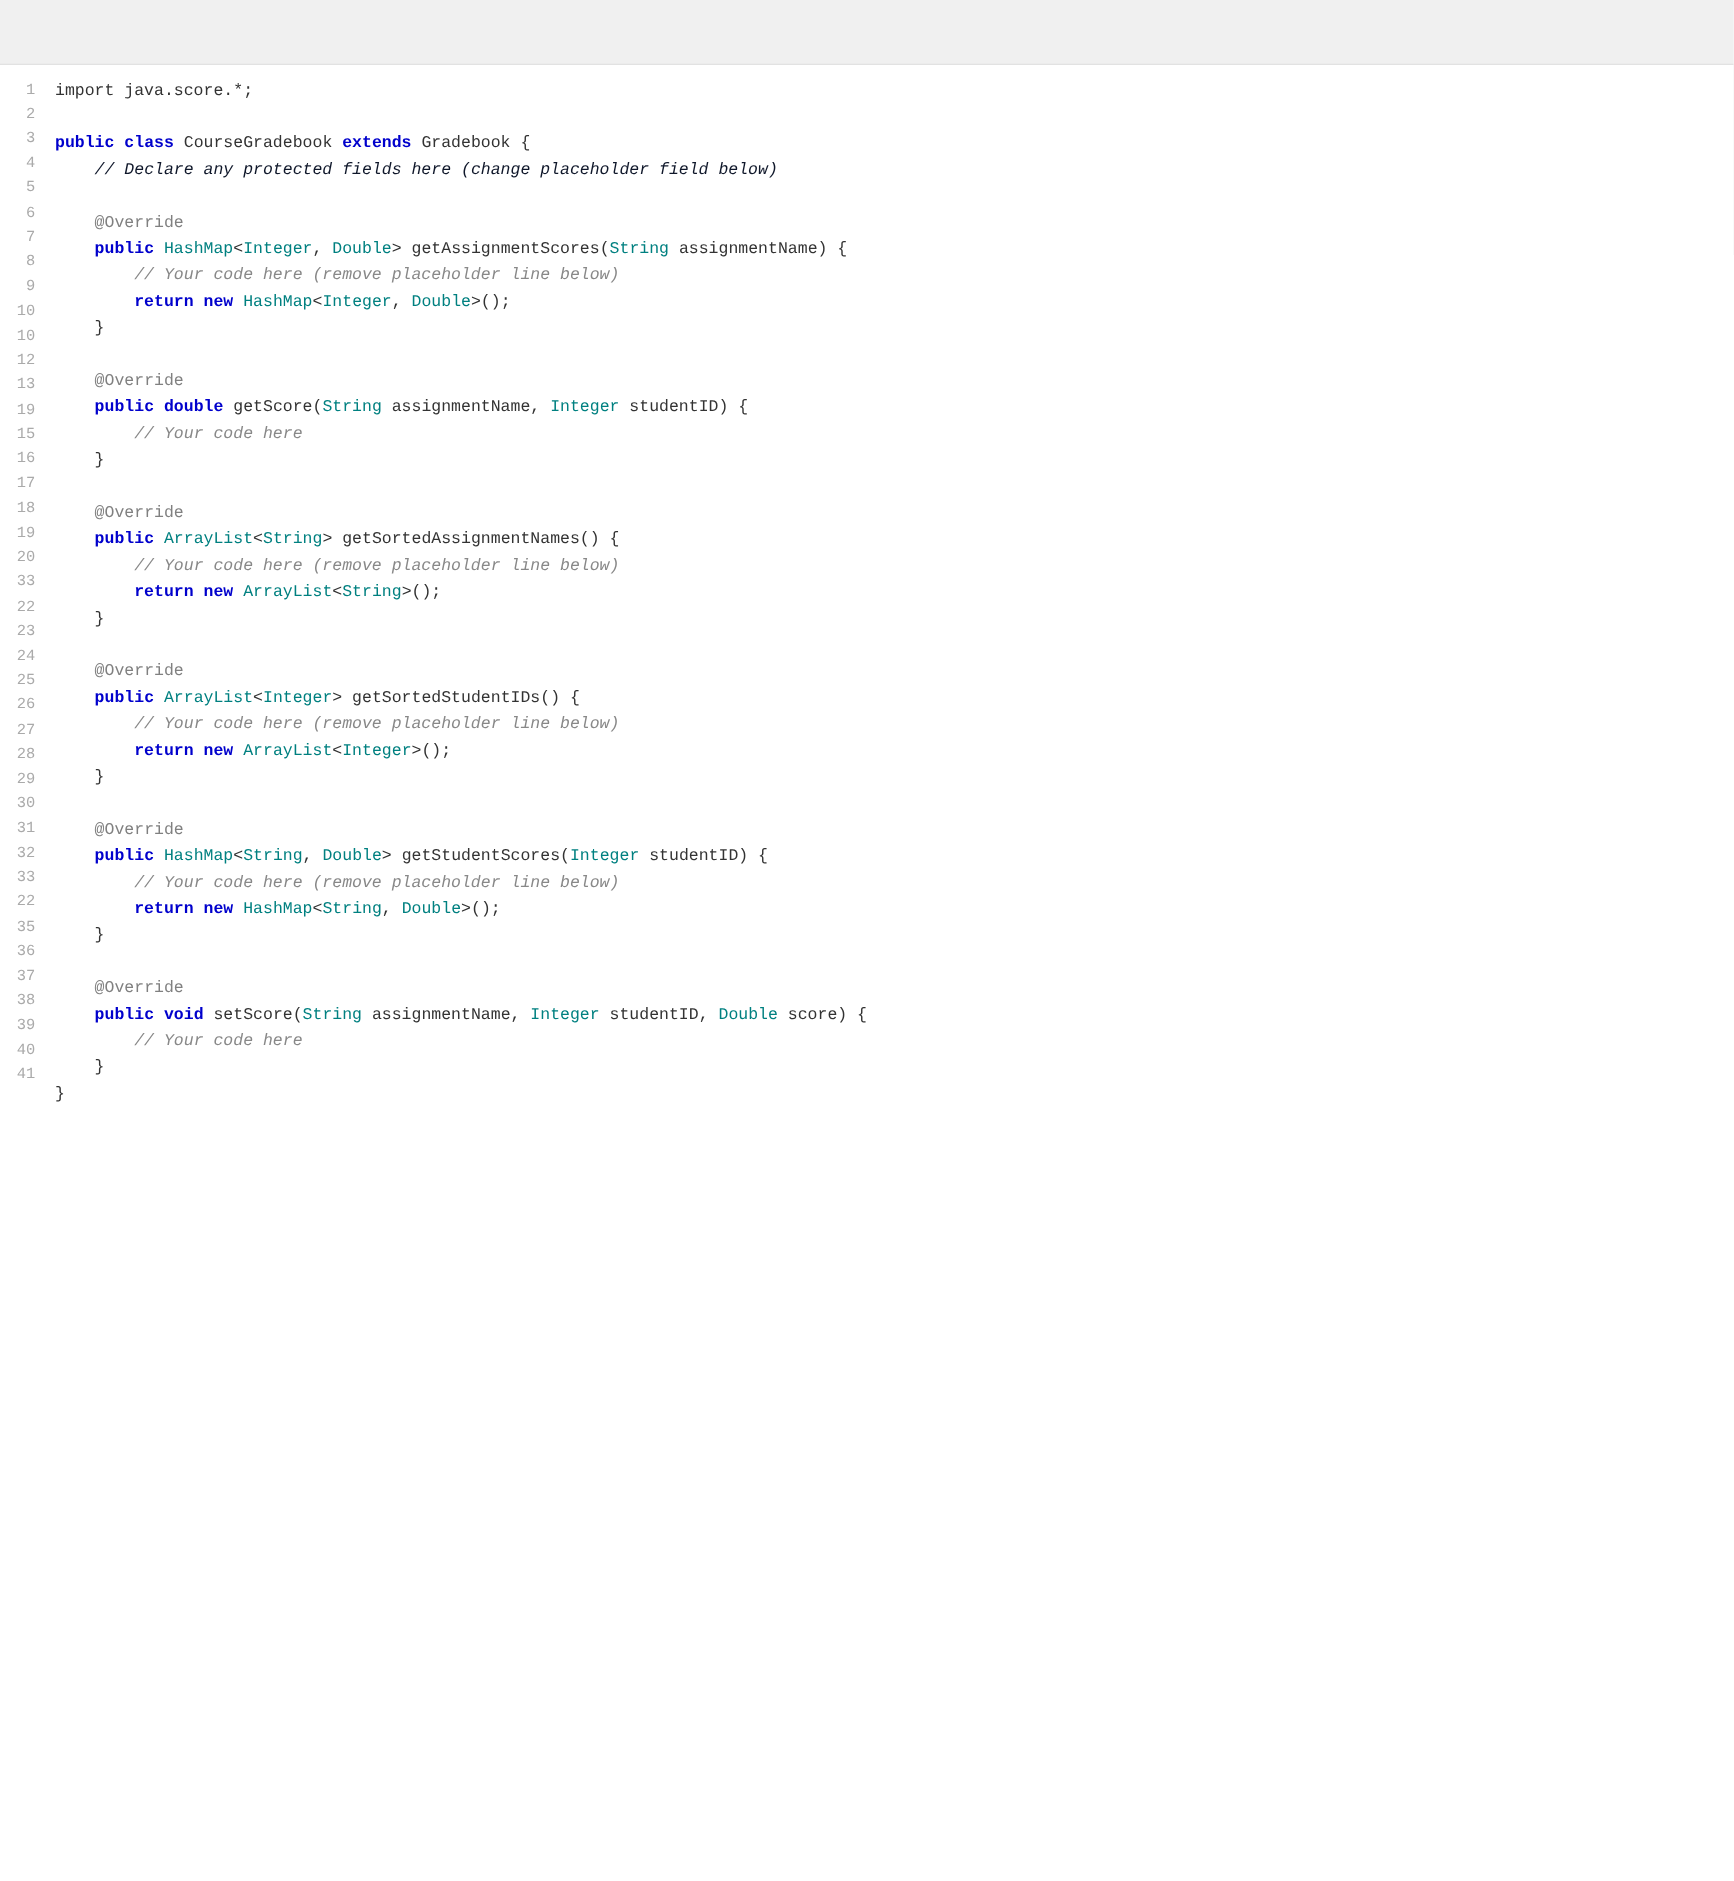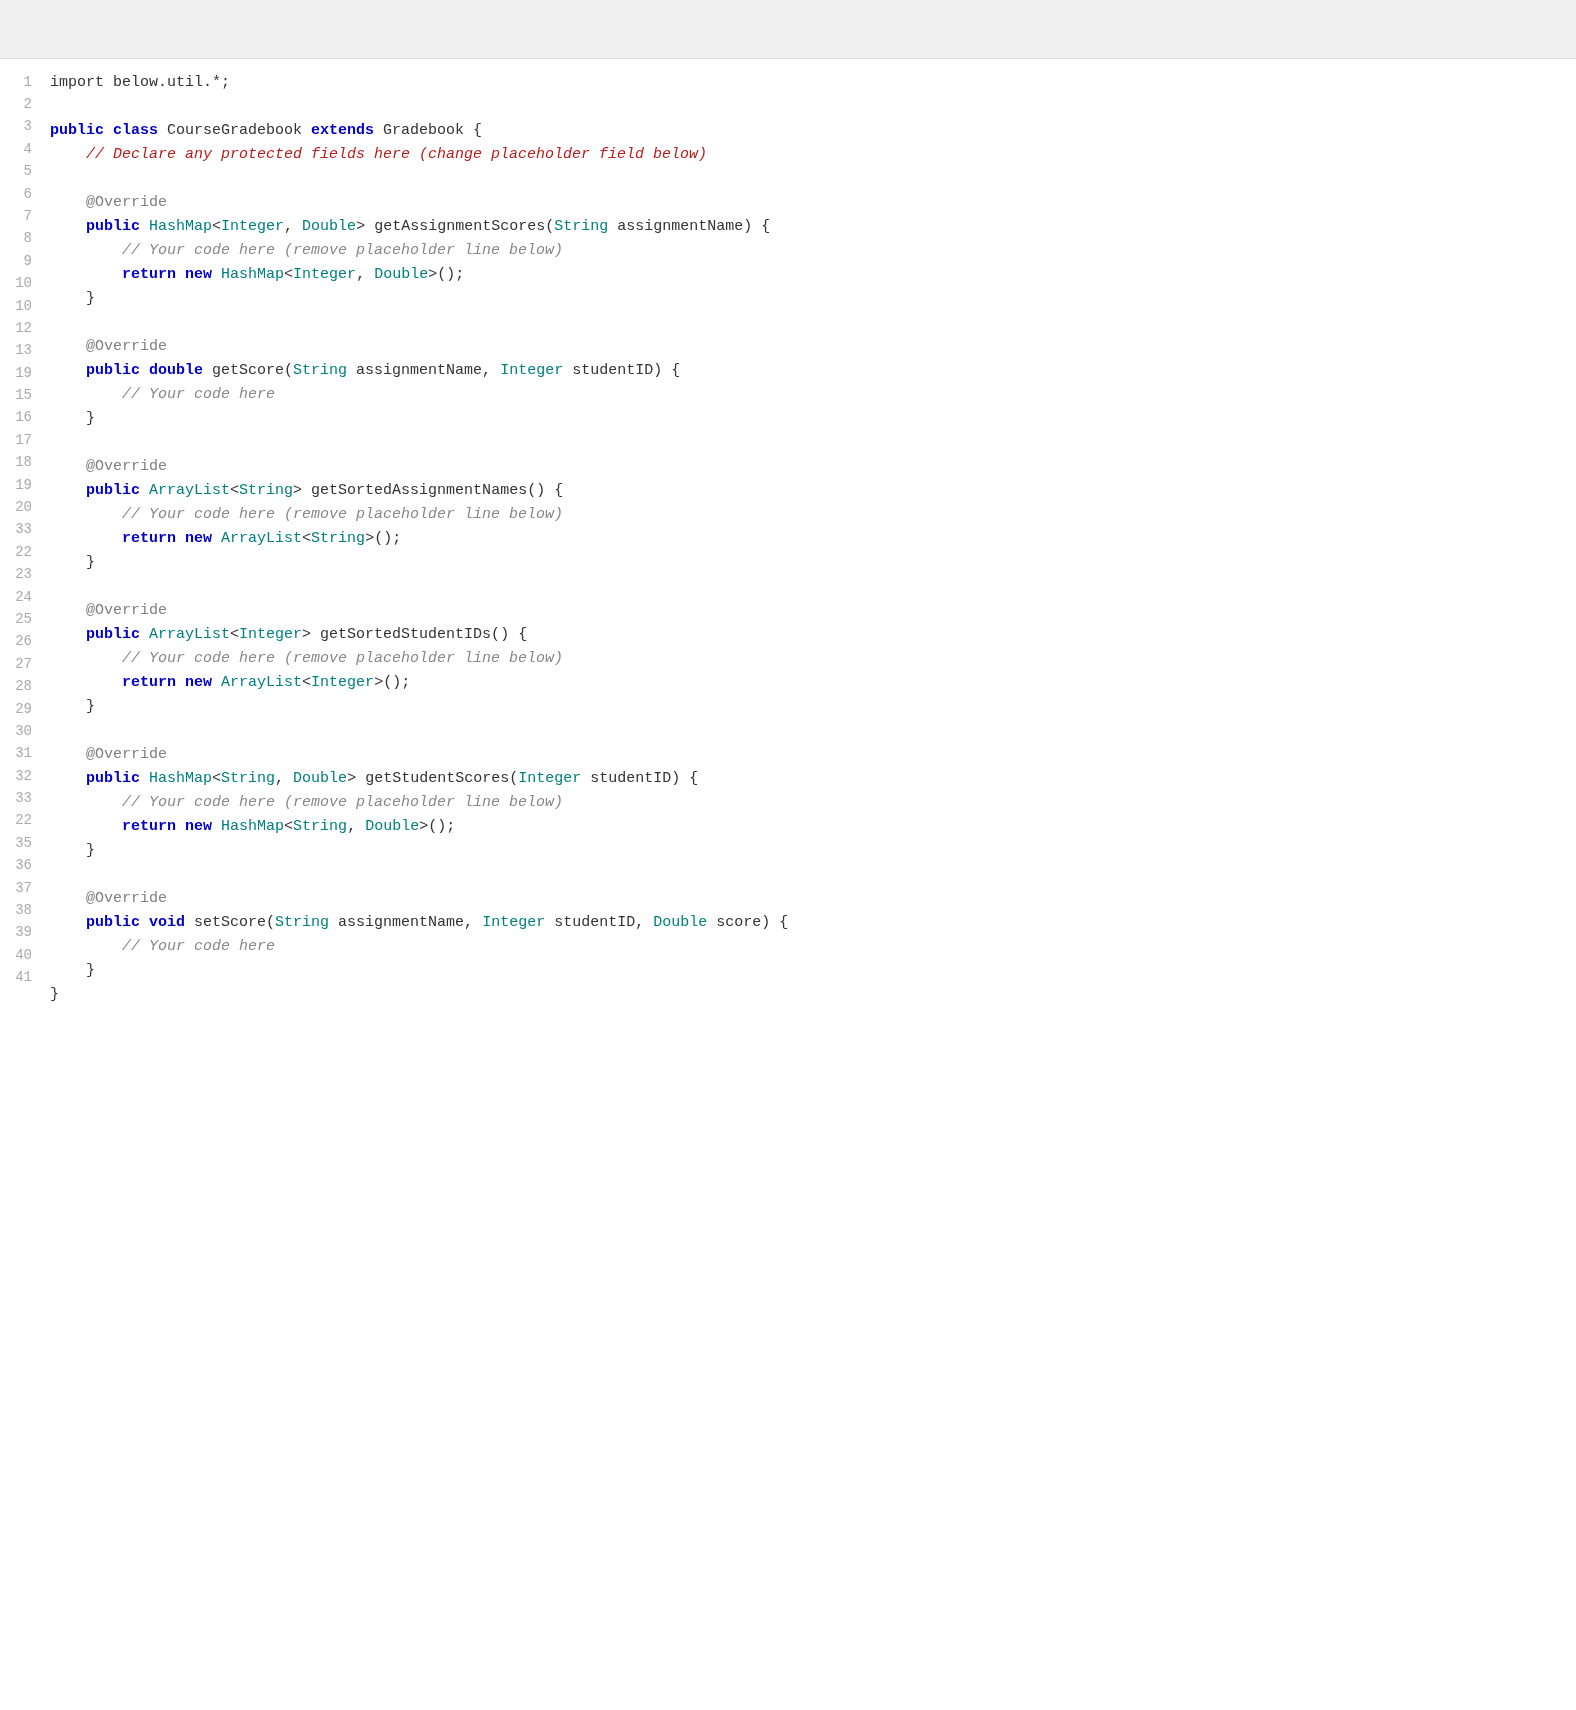--- a/index.html
+++ b/index.html
@@ -120,24 +120,24 @@
         <span class="line-number">22</span>
         <span class="line-number">35</span>
         <span class="line-number">36</span>
         <span class="line-number">37</span>
         <span class="line-number">38</span>
         <span class="line-number">39</span>
         <span class="line-number">40</span>
         <span class="line-number">41</span>
       </div>
     <div class="code-content" id="code-content">
-        <span class="code-line"><span style="color: rgb(51, 51, 51);">import below.util.*;</span></span>
+        <span class="code-line"><span style="color: rgb(51, 51, 51);">import java.score.*;</span></span>
         <span class="code-line">&nbsp;</span>
         <span class="code-line"><span style="color: rgb(0, 0, 204); font-weight: bold;">public</span><span style="color: rgb(51, 51, 51);"> </span><span style="color: rgb(0, 0, 204); font-weight: bold;">class</span><span style="color: rgb(51, 51, 51);"> CourseGradebook </span><span style="color: rgb(0, 0, 204); font-weight: bold;">extends</span><span style="color: rgb(51, 51, 51);"> Gradebook {</span></span>
-        <span class="code-line"><span style="color: rgb(51, 51, 51);">    </span><span style="color: #b91c1c; font-style: italic;">// Declare any protected fields here (change placeholder field below)</span></span>
+        <span class="code-line"><span style="color: rgb(51, 51, 51);">    </span><span style="color: #0f172a; font-style: italic;">// Declare any protected fields here (change placeholder field below)</span></span>
         <span class="code-line">&nbsp;</span>
         <span class="code-line"><span style="color: rgb(51, 51, 51);">    </span><span style="color: rgb(128, 128, 128);">@Override</span></span>
         <span class="code-line"><span style="color: rgb(51, 51, 51);">    </span><span style="color: rgb(0, 0, 204); font-weight: bold;">public</span><span style="color: rgb(51, 51, 51);"> </span><span style="color: rgb(0, 128, 128);">HashMap</span><span style="color: rgb(51, 51, 51);">&lt;</span><span style="color: rgb(0, 128, 128);">Integer</span><span style="color: rgb(51, 51, 51);">, </span><span style="color: rgb(0, 128, 128);">Double</span><span style="color: rgb(51, 51, 51);">&gt; getAssignmentScores(</span><span style="color: rgb(0, 128, 128);">String</span><span style="color: rgb(51, 51, 51);"> assignmentName) {</span></span>
         <span class="code-line"><span style="color: rgb(51, 51, 51);">        </span><span style="color: rgb(136, 136, 136); font-style: italic;">// Your code here (remove placeholder line below)</span></span>
         <span class="code-line"><span style="color: rgb(51, 51, 51);">        </span><span style="color: rgb(0, 0, 204); font-weight: bold;">return</span><span style="color: rgb(51, 51, 51);"> </span><span style="color: rgb(0, 0, 204); font-weight: bold;">new</span><span style="color: rgb(51, 51, 51);"> </span><span style="color: rgb(0, 128, 128);">HashMap</span><span style="color: rgb(51, 51, 51);">&lt;</span><span style="color: rgb(0, 128, 128);">Integer</span><span style="color: rgb(51, 51, 51);">, </span><span style="color: rgb(0, 128, 128);">Double</span><span style="color: rgb(51, 51, 51);">&gt;();</span></span>
         <span class="code-line"><span style="color: rgb(51, 51, 51);">    }</span></span>
         <span class="code-line">&nbsp;</span>
         <span class="code-line"><span style="color: rgb(51, 51, 51);">    </span><span style="color: rgb(128, 128, 128);">@Override</span></span>
         <span class="code-line"><span style="color: rgb(51, 51, 51);">    </span><span style="color: rgb(0, 0, 204); font-weight: bold;">public</span><span style="color: rgb(51, 51, 51);"> </span><span style="color: rgb(0, 0, 204); font-weight: bold;">double</span><span style="color: rgb(51, 51, 51);"> getScore(</span><span style="color: rgb(0, 128, 128);">String</span><span style="color: rgb(51, 51, 51);"> assignmentName, </span><span style="color: rgb(0, 128, 128);">Integer</span><span style="color: rgb(51, 51, 51);"> studentID) {</span></span>
         <span class="code-line"><span style="color: rgb(51, 51, 51);">        </span><span style="color: rgb(136, 136, 136); font-style: italic;">// Your code here</span></span>

